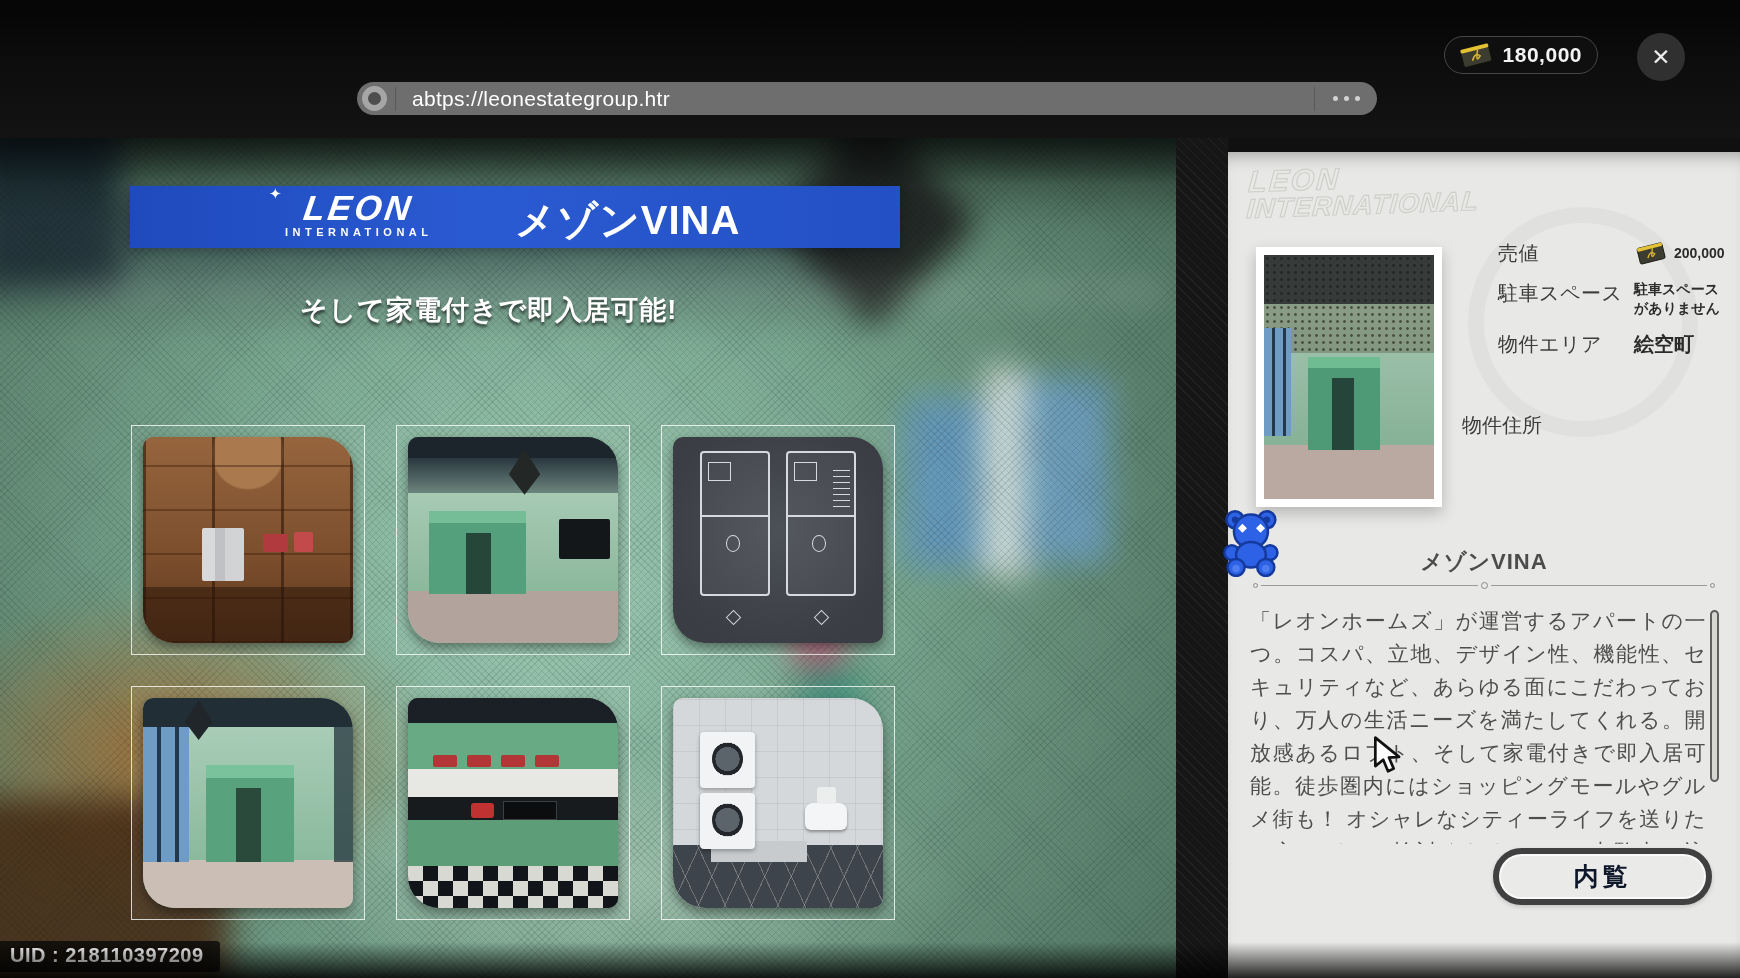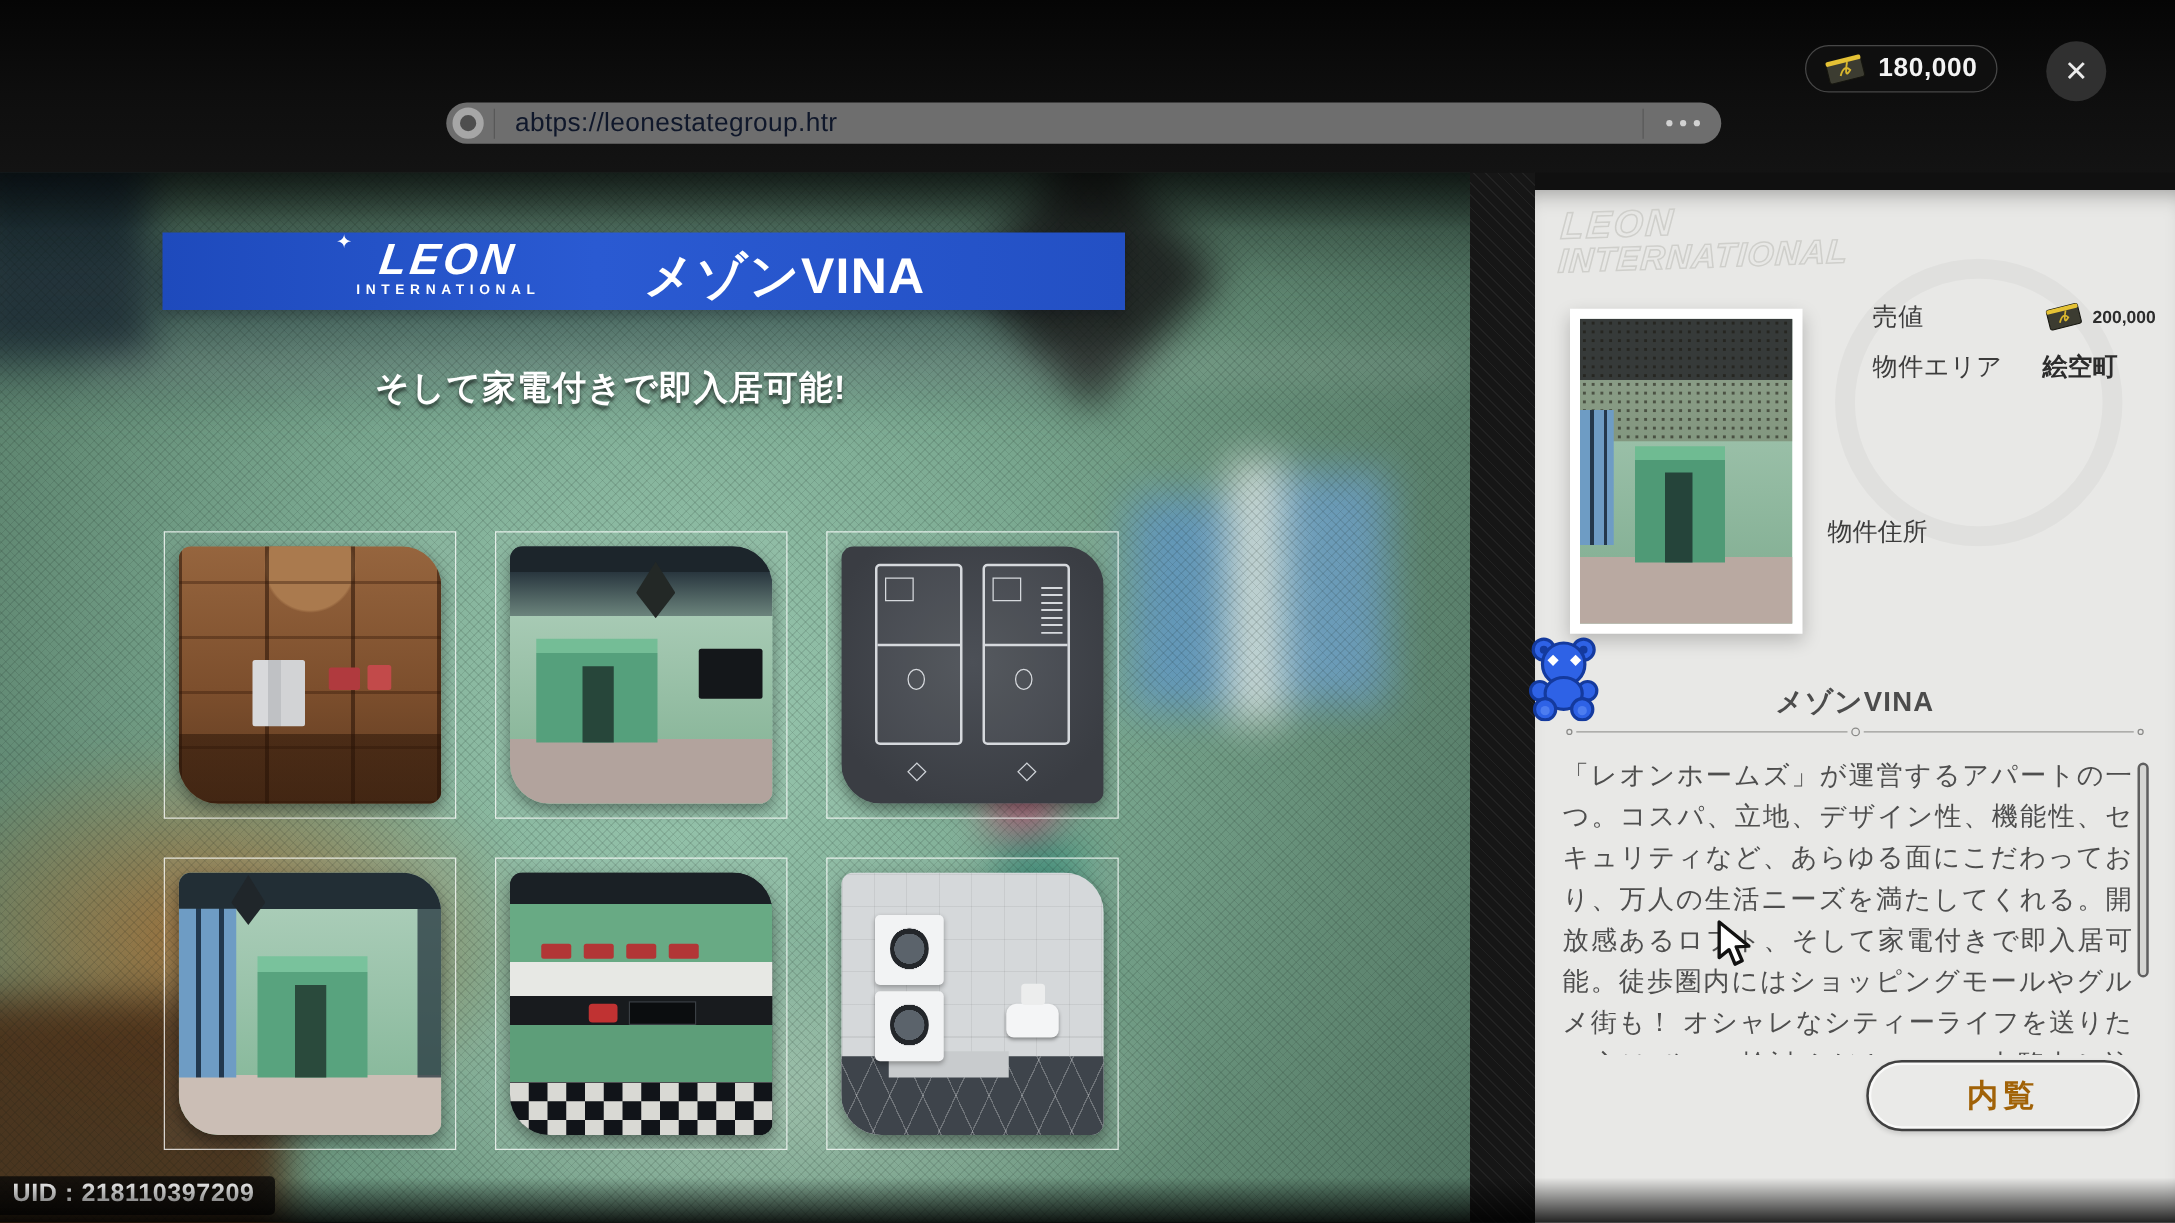--- a/index.html
+++ b/index.html
@@ -17,21 +17,21 @@
   .currency-pill .amount{color:#f3f3f3;font-size:21px;font-weight:bold;letter-spacing:.5px;}
   .cashcard{flex:0 0 auto;}
   .close-btn{left:1637px;top:33px;width:48px;height:48px;border-radius:50%;background:#303030;
              display:flex;align-items:center;justify-content:center;color:#ececec;
              font-size:23px;font-weight:bold;cursor:pointer;}
   .urlbar{left:357px;top:82px;width:1020px;height:33px;border-radius:17px;background:#6e6e6e;
           display:flex;align-items:center;}
   .url-circle{width:25px;height:25px;border-radius:50%;border:6px solid #a6a6a6;background:#4e4e4e;
               margin-left:5px;}
   .url-div1{width:1px;height:24px;background:#585858;margin-left:8px;}
-  .url-text{flex:1;margin-left:16px;color:#0f172a;font-size:21px;letter-spacing:.3px;white-space:nowrap;overflow:hidden;}
+  .url-text{flex:1;margin-left:16px;color:#ffffff;font-size:21px;letter-spacing:.3px;white-space:nowrap;overflow:hidden;}
   .url-div2{width:1px;height:24px;background:#585858;}
   .url-menu{width:62px;display:flex;justify-content:center;gap:6px;align-items:center;cursor:pointer;}
   .url-menu i{width:5px;height:5px;border-radius:50%;background:#d2d2d2;}
 
   
   .photo{left:0;top:138px;width:1176px;height:840px;overflow:hidden;z-index:1;
          background:radial-gradient(circle at 46% 52%,#9ccab2 0%,#7aa890 42%,#628a74 72%,#4f7260 100%);}
   .blobs{position:absolute;inset:-30px;filter:blur(16px);}
   .b{position:absolute;}
   .b-ceiling{left:0;top:0;width:1240px;height:120px;background:linear-gradient(180deg,rgba(20,30,26,.95),rgba(20,30,26,0));}
@@ -213,22 +213,22 @@
   .section-rule .line{flex:1;height:1px;background:#9a9a98;}
   .section-rule .end{width:5px;height:5px;border-radius:50%;border:1px solid #8a8a88;margin:0 3px;}
   .section-rule .mid{width:7px;height:7px;border-radius:50%;border:1px solid #8a8a88;margin:0 3px;}
 
   .desc{position:absolute;left:22px;top:452px;width:456px;height:240px;overflow:hidden;
     font-size:21px;line-height:33px;color:#4e4e4e;letter-spacing:.5px;text-align:justify;}
   .desc-scrollbar{position:absolute;left:482px;top:458px;width:9px;height:172px;border-radius:6px;
     background:#d6d6d3;border:2px solid #5f5f5f;cursor:pointer;}
 
   .view-btn{position:absolute;left:265px;top:696px;width:219px;height:57px;border-radius:29px;
-    background:#eaeae8;border:2px solid #404040;box-shadow:inset 0 0 0 2px rgba(255,255,255,.7),0 2px 4px rgba(0,0,0,.15);
-    display:flex;align-items:center;justify-content:center;font-size:25px;font-weight:bold;color:#a16207;
+    background:#eaeae8;border:6px solid #404040;box-shadow:inset 0 0 0 2px rgba(255,255,255,.7),0 2px 4px rgba(0,0,0,.15);
+    display:flex;align-items:center;justify-content:center;font-size:25px;font-weight:bold;color:#0f172a;
     letter-spacing:4px;cursor:pointer;}
 
   .bottom-fade{left:0;top:942px;width:1740px;height:36px;z-index:8;pointer-events:none;
     background:linear-gradient(180deg,rgba(0,0,0,0),rgba(0,0,0,.85));}
   .cursor{left:1372px;top:736px;z-index:9;pointer-events:none;}
 </style>
 </head>
 <body>
 
 <div class="stage">
@@ -413,20 +413,24 @@
             <g transform="rotate(-14 20 15)">
               <rect x="5" y="6" width="30" height="19" rx="2" fill="#3c3c31" stroke="#15150f" stroke-width="1"></rect>
               <rect x="5" y="6" width="30" height="4" rx="1.5" fill="#e5c235"></rect>
               <path d="M15 20 q5 -9 9 -3 q-7 7 -1 -7" stroke="#d9b62e" fill="none" stroke-width="1.6"></path>
             </g>
           </svg>
           <span class="price-amount">200,000</span>
         </div>
       </div>
       <div class="info-row">
+        <div class="info-label">駐車スペース</div>
+        <div class="info-value small">駐車スペースがありません</div>
+      </div>
+      <div class="info-row">
         <div class="info-label">物件エリア</div>
         <div class="info-value">絵空町</div>
       </div>
     </div>
 
     <div class="addr-label">物件住所</div>
 
     <div class="section-title">メゾンVINA</div>
     <div class="section-rule">
       <span class="end"></span>

